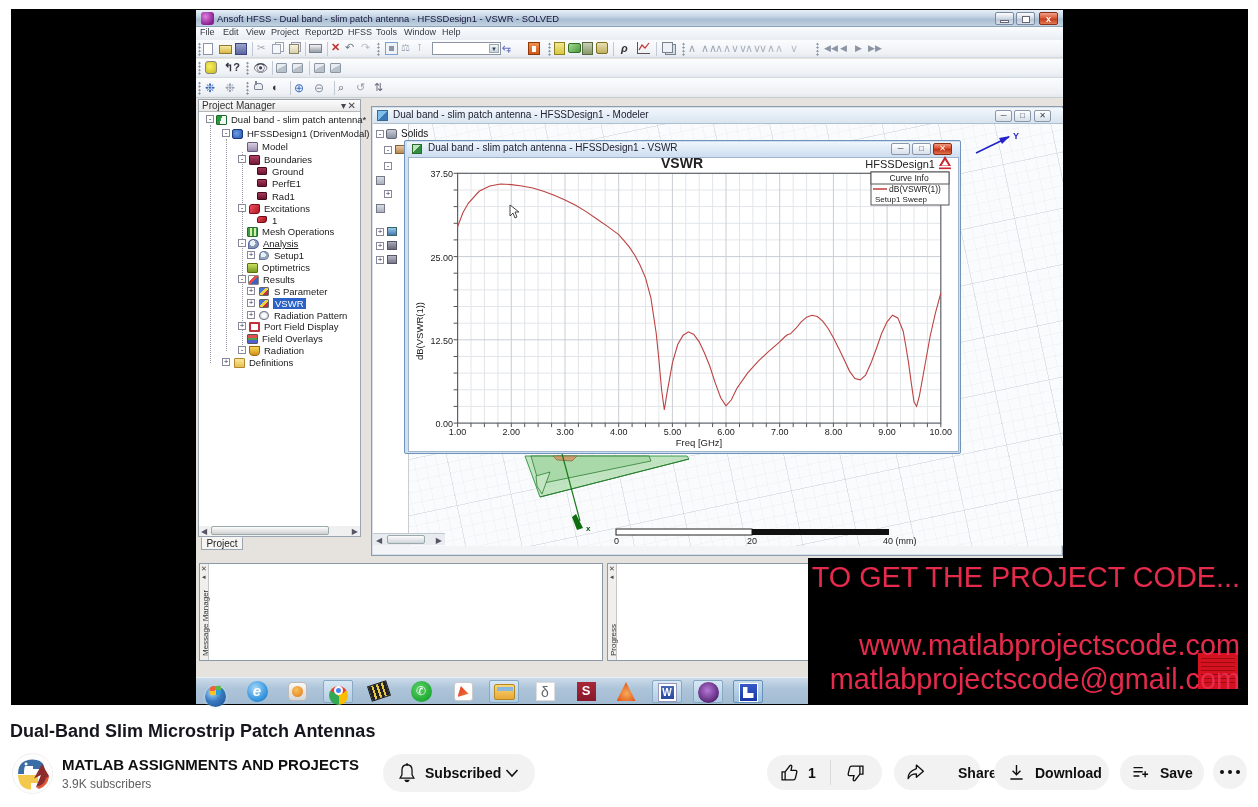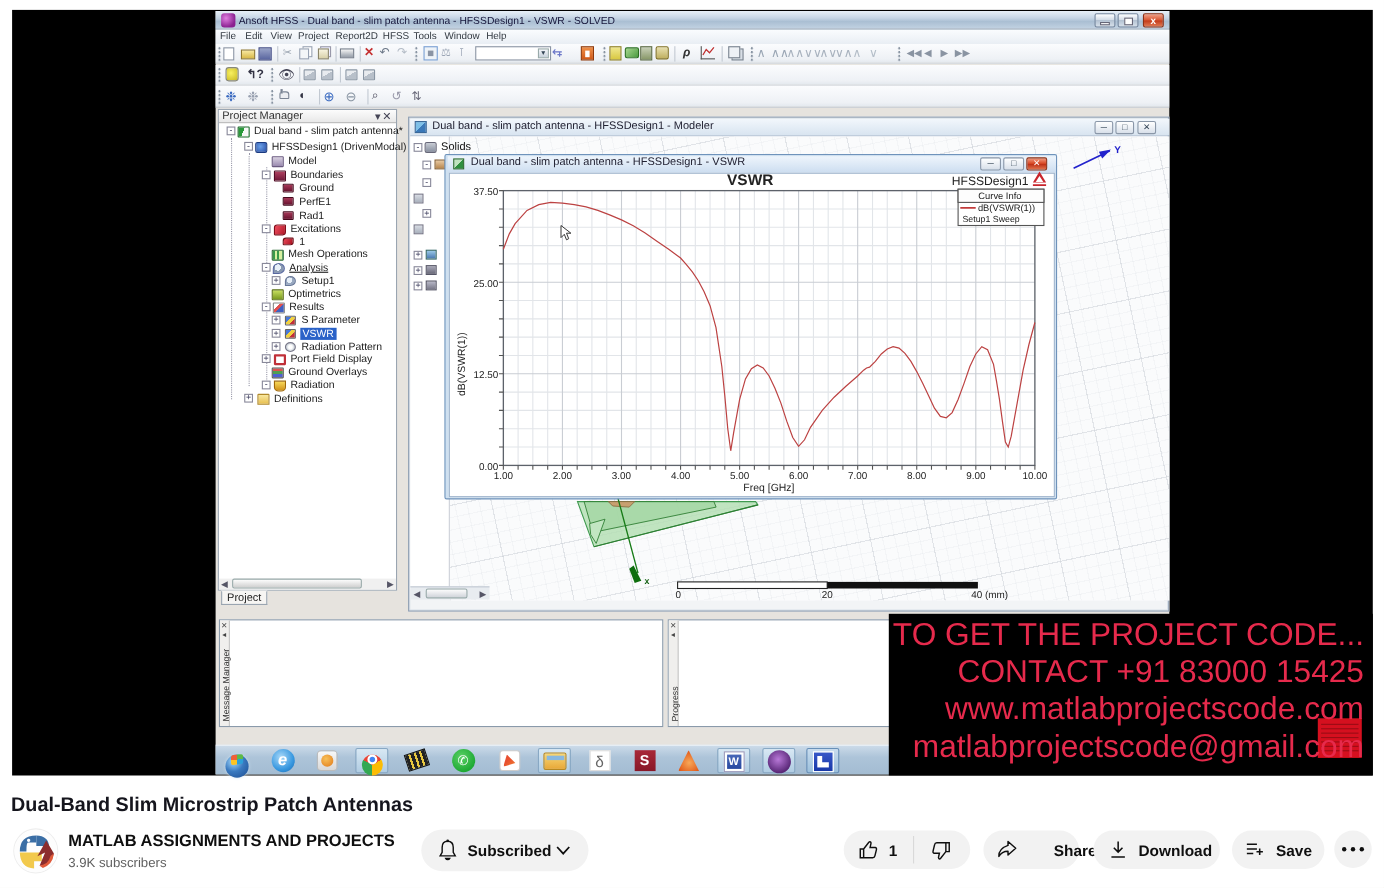--- a/index.html
+++ b/index.html
@@ -219,21 +219,21 @@
       <div class="pmbox" style="left:51px;top:288.5px;">+</div>
       <div class="ticon" style="left:63px;top:288.5px;background:linear-gradient(135deg,#4878d8 35%,#f0d040 35% 65%,#c03038 65%);border:1px solid #666;width:10px;height:9px;"></div>
       <div class="trow" style="left:77px;top:287.5px;background:#2a62c8;color:#fff;padding:0 2px;">VSWR</div>
       <div class="pmbox" style="left:51px;top:300.5px;">+</div>
       <div class="ticon" style="left:63px;top:300.5px;background:radial-gradient(circle,#fff 30%,#c8d0d8 70%);border:1px solid #778;border-radius:50%;width:10px;height:9px;"></div>
       <div class="trow" style="left:78px;top:299.5px;">Radiation Pattern</div>
       <div class="pmbox" style="left:42px;top:312px;">+</div>
       <div class="ticon" style="left:53px;top:312px;background:#fff;border:2px solid #c03038;"></div>
       <div class="trow" style="left:68px;top:311px;">Port Field Display</div>
       <div class="ticon" style="left:51px;top:324px;background:linear-gradient(#e05050 33%,#50a050 33% 66%,#5060d0 66%);border:1px solid #555;"></div>
-      <div class="trow" style="left:66px;top:323px;">Ground Overlays</div>
+      <div class="trow" style="left:66px;top:323px;">Field Overlays</div>
       <div class="pmbox" style="left:42px;top:335.5px;">-</div>
       <div class="ticon" style="left:53px;top:335.5px;background:linear-gradient(#f8d858,#d09018);border:1px solid #a06808;border-radius:0 0 40% 40%;"></div>
       <div class="trow" style="left:68px;top:334.5px;">Radiation</div>
       <div class="pmbox" style="left:26px;top:348px;">+</div>
       <div class="ticon" style="left:38px;top:348px;background:linear-gradient(#f8e8a0,#e8c050);border:1px solid #b08828;border-radius:1px 1px 0 0;"></div>
       <div class="trow" style="left:53px;top:347px;">Definitions</div>
     <div id="modeler">
       <div id="modtitle">
         <span style="position:absolute;left:4px;top:2px;width:11px;height:11px;background:linear-gradient(135deg,#7ec0e8 50%,#3a78b8 50%);border:1px solid #3a6898;"></span>
         <span style="position:absolute;left:20px;top:1px;">Dual band - slim patch antenna - HFSSDesign1 - Modeler</span>
@@ -516,21 +516,20 @@
           <div style="margin:2px auto;width:19px;height:19px;background:linear-gradient(#3858c8,#1838a8);border:1px solid #fff;">
             <div style="margin:3px;width:11px;height:11px;background:#fff;clip-path:polygon(0 0,45% 0,45% 55%,100% 55%,100% 100%,0 100%);"></div>
           </div>
         </div>
     </div>
   </div>
   <div id="overlay">
     <div style="position:absolute;left:390px;top:95px;width:40px;height:36px;background:#d5101f;"></div>
     <div style="position:absolute;left:393px;top:100px;width:34px;height:1px;background:#9a0c14;box-shadow:0 4px 0 #9a0c14,0 8px 0 #9a0c14,0 12px 0 #9a0c14,0 16px 0 #9a0c14,0 20px 0 #9a0c14,0 24px 0 #9a0c14;"></div>
     <div class="rl" style="top:3px;">TO GET THE PROJECT CODE...</div>
-    <div class="rl" style="top:37px;">CONTACT +91 83000 15425</div>
     <div class="rl" style="top:71px;">www.matlabprojectscode.com</div>
     <div class="rl" style="top:105px;">matlabprojectscode@gmail.com</div>
   </div>
 </div>
 
 <div id="yt-title">Dual-Band Slim Microstrip Patch Antennas</div>
 <div id="avatar">
   <svg width="41" height="41" viewBox="0 0 41 41">
     <circle cx="20.5" cy="20.5" r="20.5" fill="#fdfdfd"></circle>
     <path d="M5 20 Q5 5.5 20 5.5 L20 12 L12.5 12 Q11 12 11 20 Z" fill="#3b6ea5"></path>

